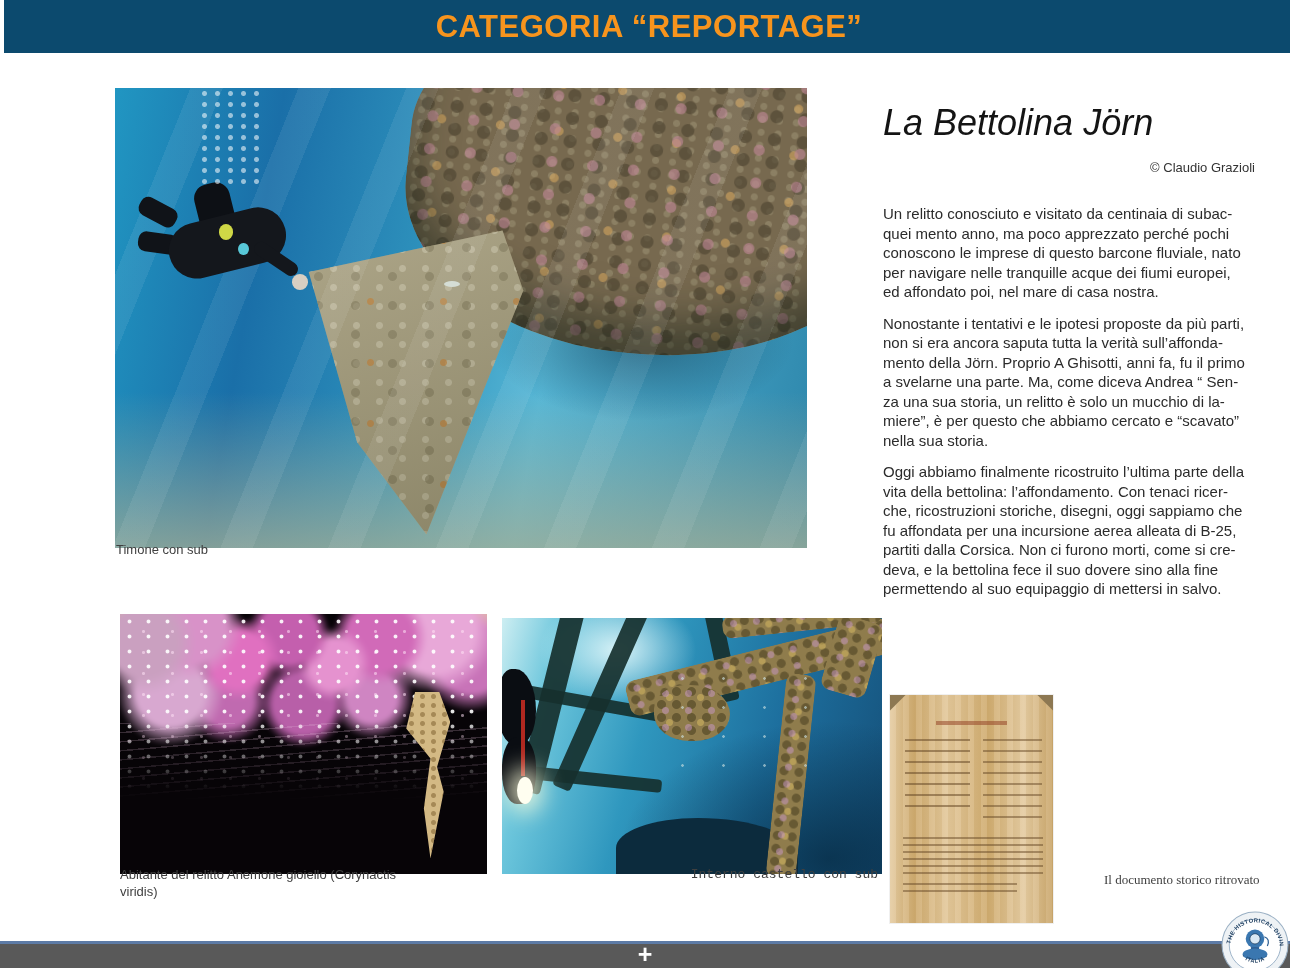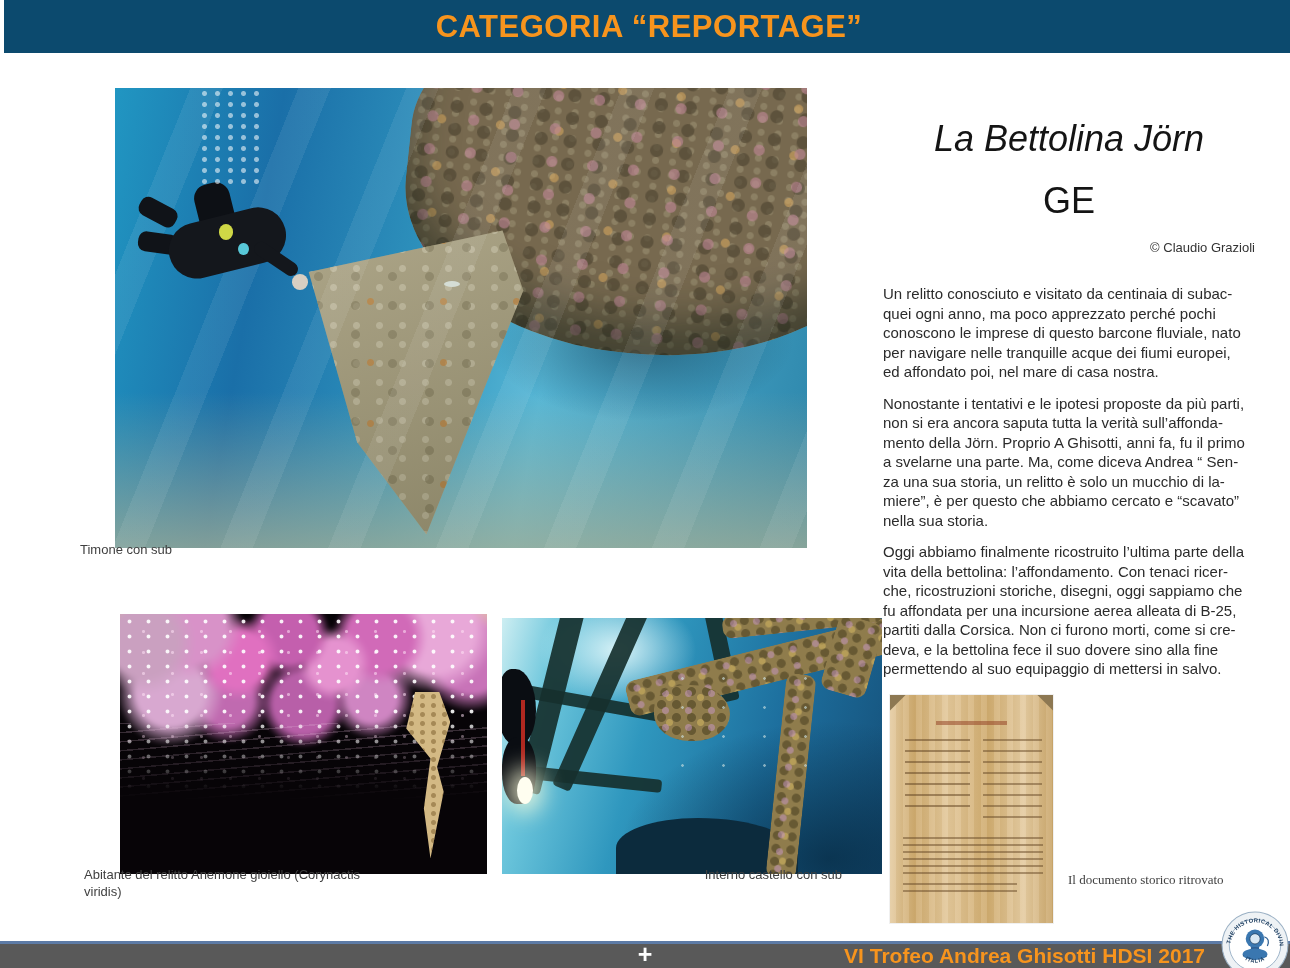--- a/index.html
+++ b/index.html
@@ -126,29 +126,29 @@
   .p3-diver{left:-1%;top:20%;width:11%;height:66%;}
   .p3-d-blob1{left:0;top:0;width:90%;height:45%;background:#0a0d12;border-radius:40% 60% 50% 50%;}
   .p3-d-blob2{left:10%;top:40%;width:80%;height:40%;background:#0a0d12;border-radius:45%;}
   .p3-d-stripe{left:55%;top:18%;width:8%;height:45%;background:#b02820;}
   .p3-d-light{left:46%;top:64%;width:38%;height:16%;background:#fffef0;border-radius:50%;
     box-shadow:0 0 22px 10px rgba(255,255,220,.75);}
   .p3-specks{left:42%;top:18%;width:46%;height:50%;
     background:radial-gradient(circle,rgba(205,225,225,.6) 0 1px,transparent 1.6px);background-size:41px 29px;}
 
   
-  .caption{position:absolute;font-size:13px;color:#3f3f3f;line-height:17px;white-space:pre-line;}
+  .caption{position:absolute;font-size:13px;color:#3f3f3f;line-height:17px;white-space:pre-line;margin-left:36px;}
   .cap1{left:80px;top:541px;}
   .cap2{left:84px;top:866px;width:370px;}
-  .cap3{left:462px;top:866px;width:380px;text-align:right;}
+  .cap3{left:462px;top:866px;width:380px;text-align:right;font-family:Liberation Mono, monospace;}
   .capdoc{left:1068px;top:871px;width:180px;font-family:Liberation Serif, serif;}
 
   
   .article{position:absolute;left:883px;top:100px;width:372px;}
-  .article h2{margin:16px;text-align:center;font-weight:normal;font-size:36px;line-height:46px;color:#141414;}
+  .article h2{margin:0;font-weight:normal;font-size:36px;line-height:46px;color:#141414;}
   .t1{font-style:italic;}
   .credit{margin-top:14px;text-align:right;font-size:13px;color:#333;}
   .para{margin:0;margin-top:29px;font-size:15px;line-height:19.5px;color:#2b2b2b;white-space:pre-line;}
   .para + .para{margin-top:12px;}
 
   
   .paper{position:absolute;left:890px;top:695px;width:163px;height:228px;
     background-image:
       linear-gradient(90deg,rgba(255,255,255,.3) 0%,rgba(140,110,60,.12) 15%,rgba(255,255,255,.25) 35%,rgba(140,110,60,.1) 60%,rgba(255,255,255,.3) 82%,rgba(140,110,60,.18) 100%),
       repeating-linear-gradient(90deg,#ddbc85 0 6px,#d3af72 6px 13px);
@@ -228,24 +228,23 @@
       <div class="p3-d-blob1"></div>
       <div class="p3-d-blob2"></div>
       <div class="p3-d-stripe"></div>
       <div class="p3-d-light"></div>
     </div>
   </figure>
   <div class="caption cap3">Interno castello con sub</div>
 
   <section class="article">
     <h2 class="t1">La Bettolina Jörn</h2>
-    <h2 class="t3">GE</h2>
     <div class="credit">© Claudio Grazioli</div>
     <p class="para">Un relitto conosciuto e visitato da centinaia di subac-
-quei ogni anno, ma poco apprezzato perché pochi
+quei mento anno, ma poco apprezzato perché pochi
 conoscono le imprese di questo barcone fluviale, nato
 per navigare nelle tranquille acque dei fiumi europei,
 ed affondato poi, nel mare di casa nostra.</p>
     <p class="para">Nonostante i tentativi e le ipotesi proposte da più parti,
 non si era ancora saputa tutta la verità sull’affonda-
 mento della Jörn. Proprio A Ghisotti, anni fa, fu il primo
 a svelarne una parte. Ma, come diceva Andrea “ Sen-
 za una sua storia, un relitto è solo un mucchio di la-
 miere”, è per questo che abbiamo cercato e “scavato”
 nella sua storia.</p>
@@ -264,21 +263,20 @@
     <div class="doc-title"></div>
     <div class="doc-colL"></div>
     <div class="doc-colR"></div>
     <div class="doc-para1"></div>
     <div class="doc-para2"></div>
   </div>
   <div class="caption capdoc">Il documento storico ritrovato</div>
 
   <footer class="botbar">
     <div class="plus">+</div>
-    <div class="trofeo">VI Trofeo Andrea Ghisotti HDSI 2017</div>
   </footer>
 
   <svg class="logo" viewBox="0 0 66 66">
     <circle cx="33" cy="33" r="32" fill="#eef2f5" stroke="#9ab0c4" stroke-width="1"></circle>
     <circle cx="33" cy="33" r="25" fill="#ffffff" stroke="#6a8cac" stroke-width="0.6"></circle>
     <defs>
       <path id="arcTop" d="M 9,35 A 24,24 0 1 1 57,35" fill="none"></path>
       <path id="arcBot" d="M 16,38 A 18,18 0 0 0 50,38" fill="none"></path>
     </defs>
     <text font-size="5.6" letter-spacing="0.4" fill="#1a3a5c" font-family="Liberation Sans, sans-serif" font-weight="bold">

